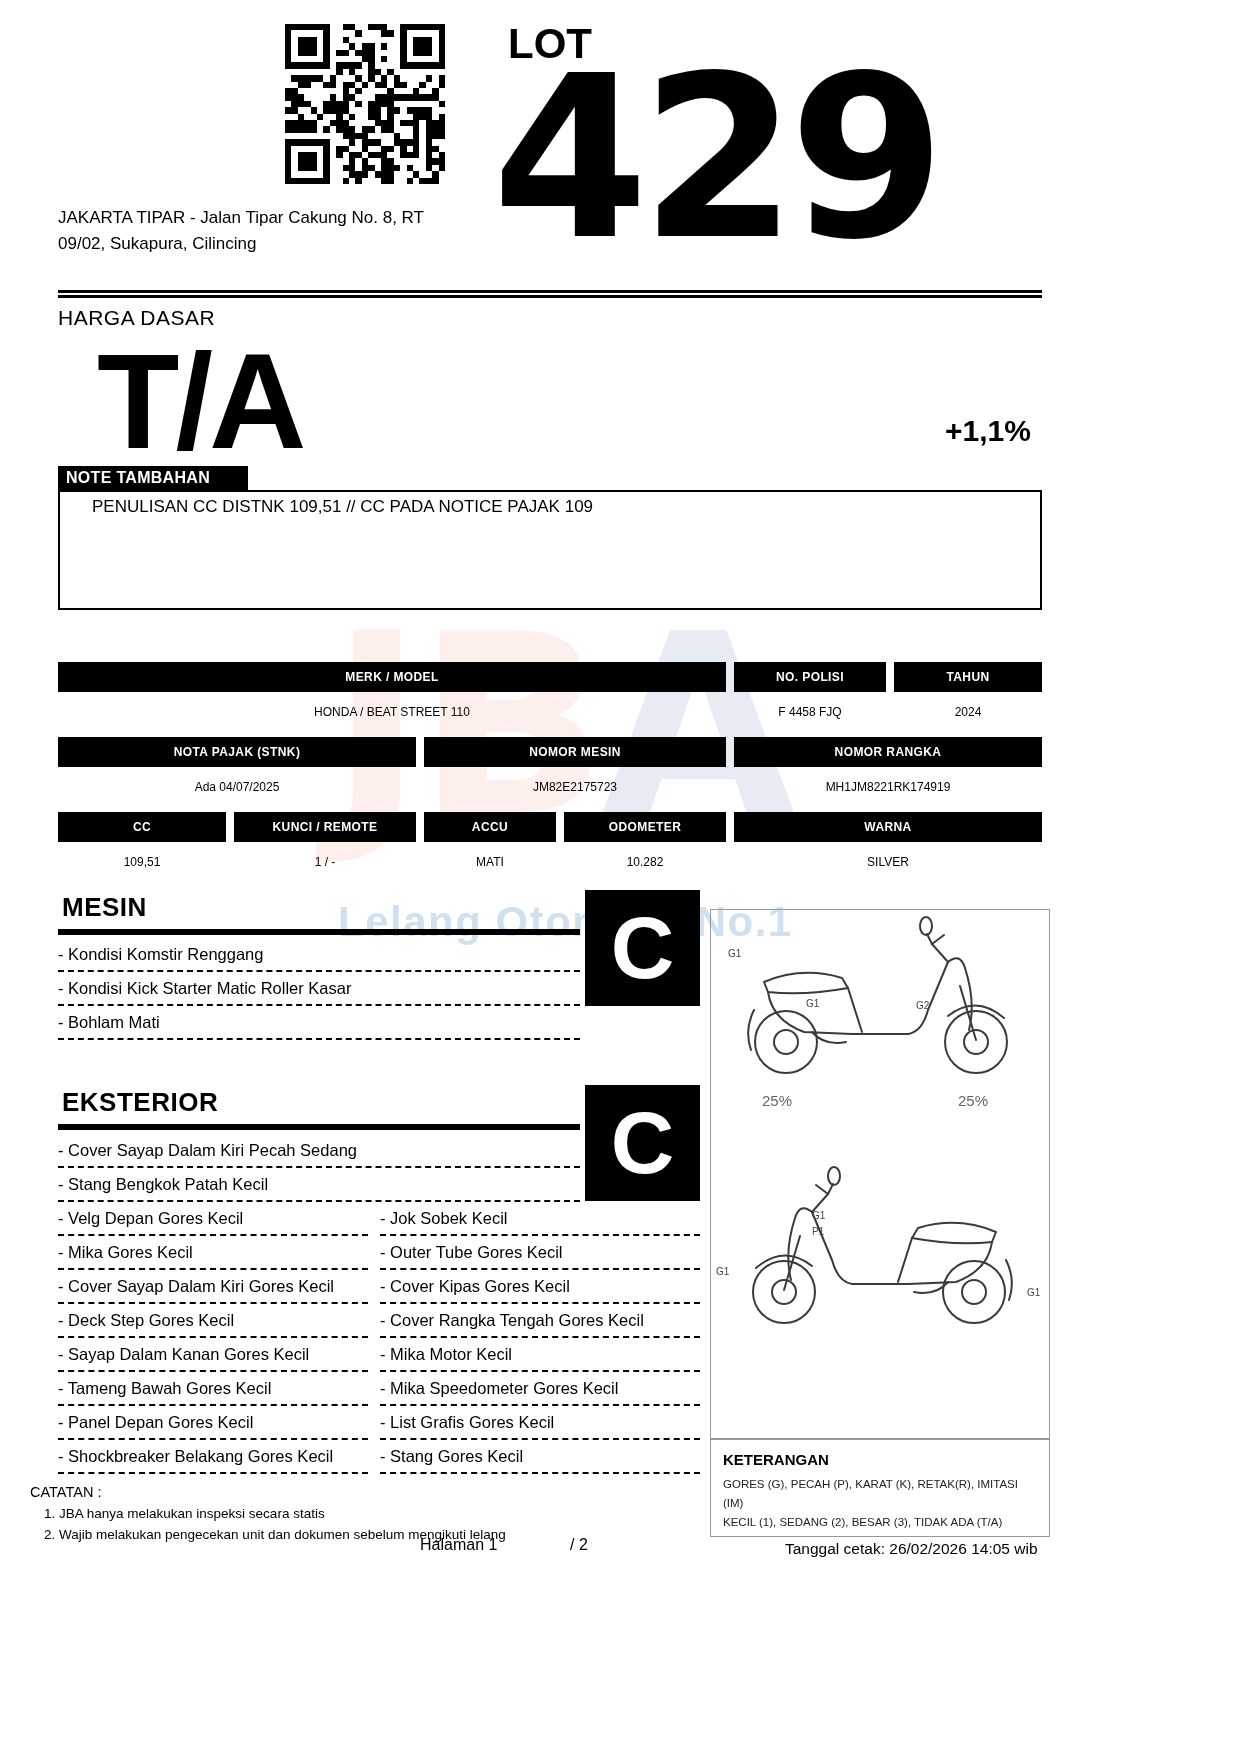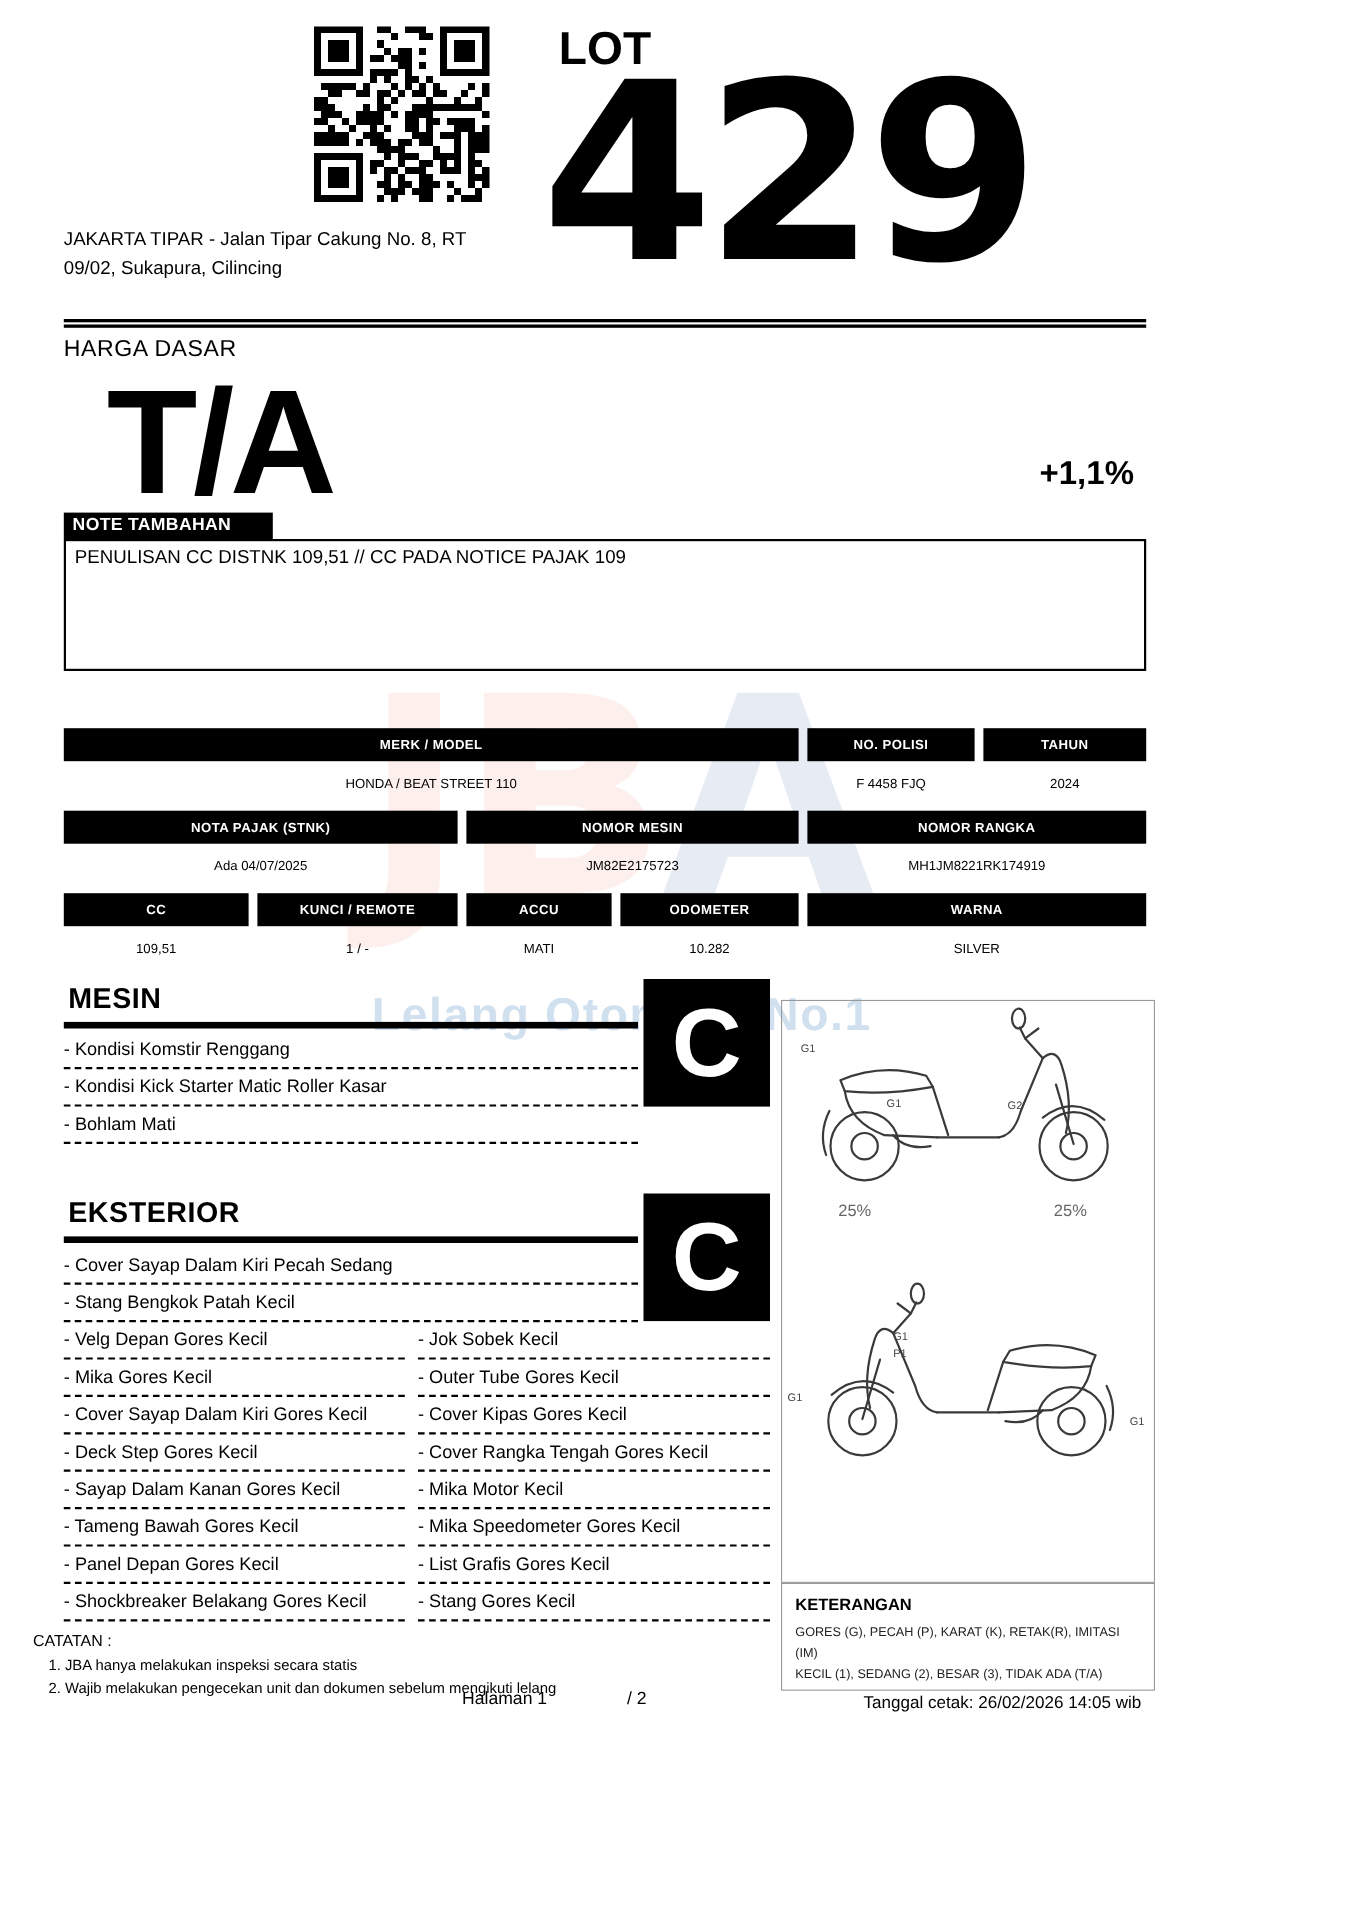--- a/index.html
+++ b/index.html
@@ -17,21 +17,21 @@
   .wm-tag { font-size:42px; font-weight:bold; color:rgba(142,182,214,0.42); letter-spacing:1.5px; white-space:nowrap; }
   
   .lot-label { font-size:42px; font-weight:bold; }
   .lot-number { font-size:225px; font-weight:bold; font-family:"DejaVu Sans",sans-serif; letter-spacing:-8px; line-height:0.95; }
   .venue { font-size:17px; line-height:1.5; }
   .rule2 { border-top:3px solid #000; border-bottom:3px solid #000; height:8px; }
   .harga-label { font-size:21px; letter-spacing:0.5px; }
   .ta { font-size:135px; font-weight:bold; line-height:0.85; letter-spacing:-4px; }
   .pct { font-size:30px; font-weight:bold; }
   .note-bar { background:#000; color:#fff; font-weight:bold; font-size:16px; height:24px; display:flex; align-items:center; padding-left:8px; letter-spacing:0.3px; }
-  .note-box { border:2px solid #000; background:transparent; }
+  .note-box { border:2px solid #000; background:transparent;padding-left:24px; }
   .note-text { font-size:17px; padding:5px 8px; }
   
   .hdr { position:absolute; height:30px; background:#000; color:#fff; font-weight:bold; font-size:12px;
          display:flex; align-items:center; justify-content:center; letter-spacing:0.4px; }
   .val { position:absolute; height:32px; font-size:12px; display:flex; align-items:center; justify-content:center; }
   
   .section-title { font-size:26px; font-weight:bold; letter-spacing:0.5px; }
   .thick { background:#000; height:6px; }
   .grade-box { width:115px; height:116px; background:#000; color:#fff; display:flex; align-items:center; justify-content:center;
                font-size:88px; font-weight:bold; z-index:2; }

